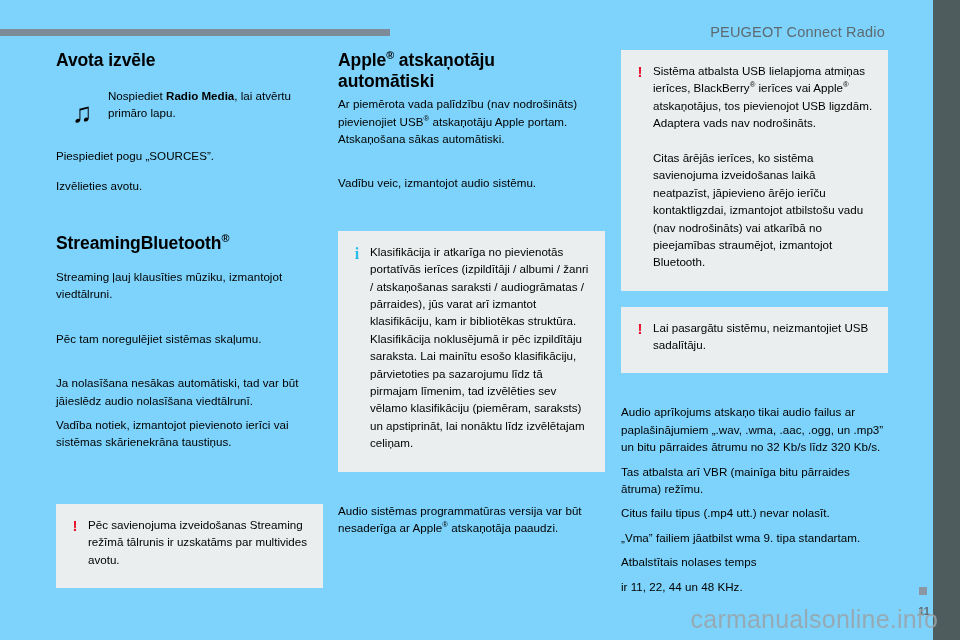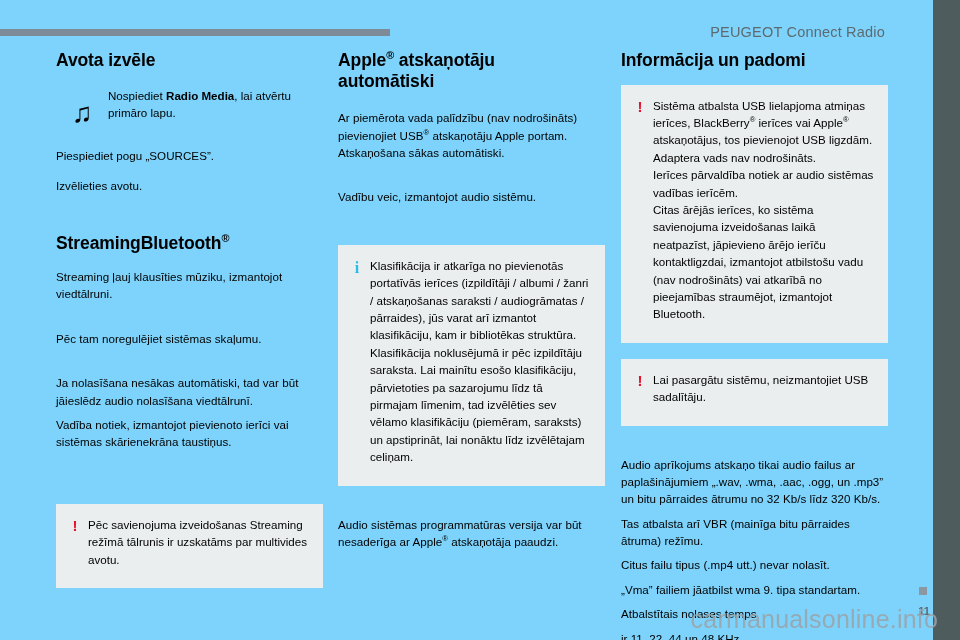--- a/index.html
+++ b/index.html
@@ -75,21 +75,21 @@
   .col-3 { left: 621px; }
 
   h2.section-title {
     font-size: 17.5px;
     font-weight: bold;
     margin: 0 0 14px 0;
     line-height: 1.18;
     letter-spacing: -0.1px;
   }
   h2.section-title.tight {
-    margin-bottom: 18px;
+    margin-bottom: 4px;
   }
   h2.section-title sup {
     font-size: 0.62em;
     vertical-align: super;
     line-height: 0;
   }
 
   p.body {
     font-size: 11.6px;
     line-height: 1.50;
@@ -271,27 +271,26 @@
       </div>
 
       <div class="spacer-sm"></div>
 
       <p class="body"><span>Audio sistēmas programmatūras versija var būt nesaderīga ar Apple</span><sup>®</sup><span> atskaņotāja paaudzi.</span></p>
 
     </div>
 
     <div class="col col-3">
 
-      <h2 class="section-title">Informācija un padomi</h2>
 
       <div class="callout">
         <div class="cal-icon warn">!</div>
         <div class="cal-text">
           <span>Sistēma atbalsta USB lielapjoma atmiņas ierīces, BlackBerry</span><sup>®</sup><span> ierīces vai Apple</span><sup>®</sup><span> atskaņotājus, tos pievienojot USB ligzdām. Adaptera vads nav nodrošināts.</span><br>
-          <span>Ierīces pārvaldība notiek ar audio sistēmas vadības ierīcēm.</span><br>
+          <br>
           <span>Citas ārējās ierīces, ko sistēma savienojuma izveidošanas laikā neatpazīst, jāpievieno ārējo ierīču kontaktligzdai, izmantojot atbilstošu vadu (nav nodrošināts) vai atkarībā no pieejamības straumējot, izmantojot Bluetooth.</span>
         </div>
       </div>
 
       <div class="callout">
         <div class="cal-icon warn">!</div>
         <div class="cal-text">Lai pasargātu sistēmu, neizmantojiet USB sadalītāju.</div>
       </div>
 
       <div class="spacer-sm"></div>

